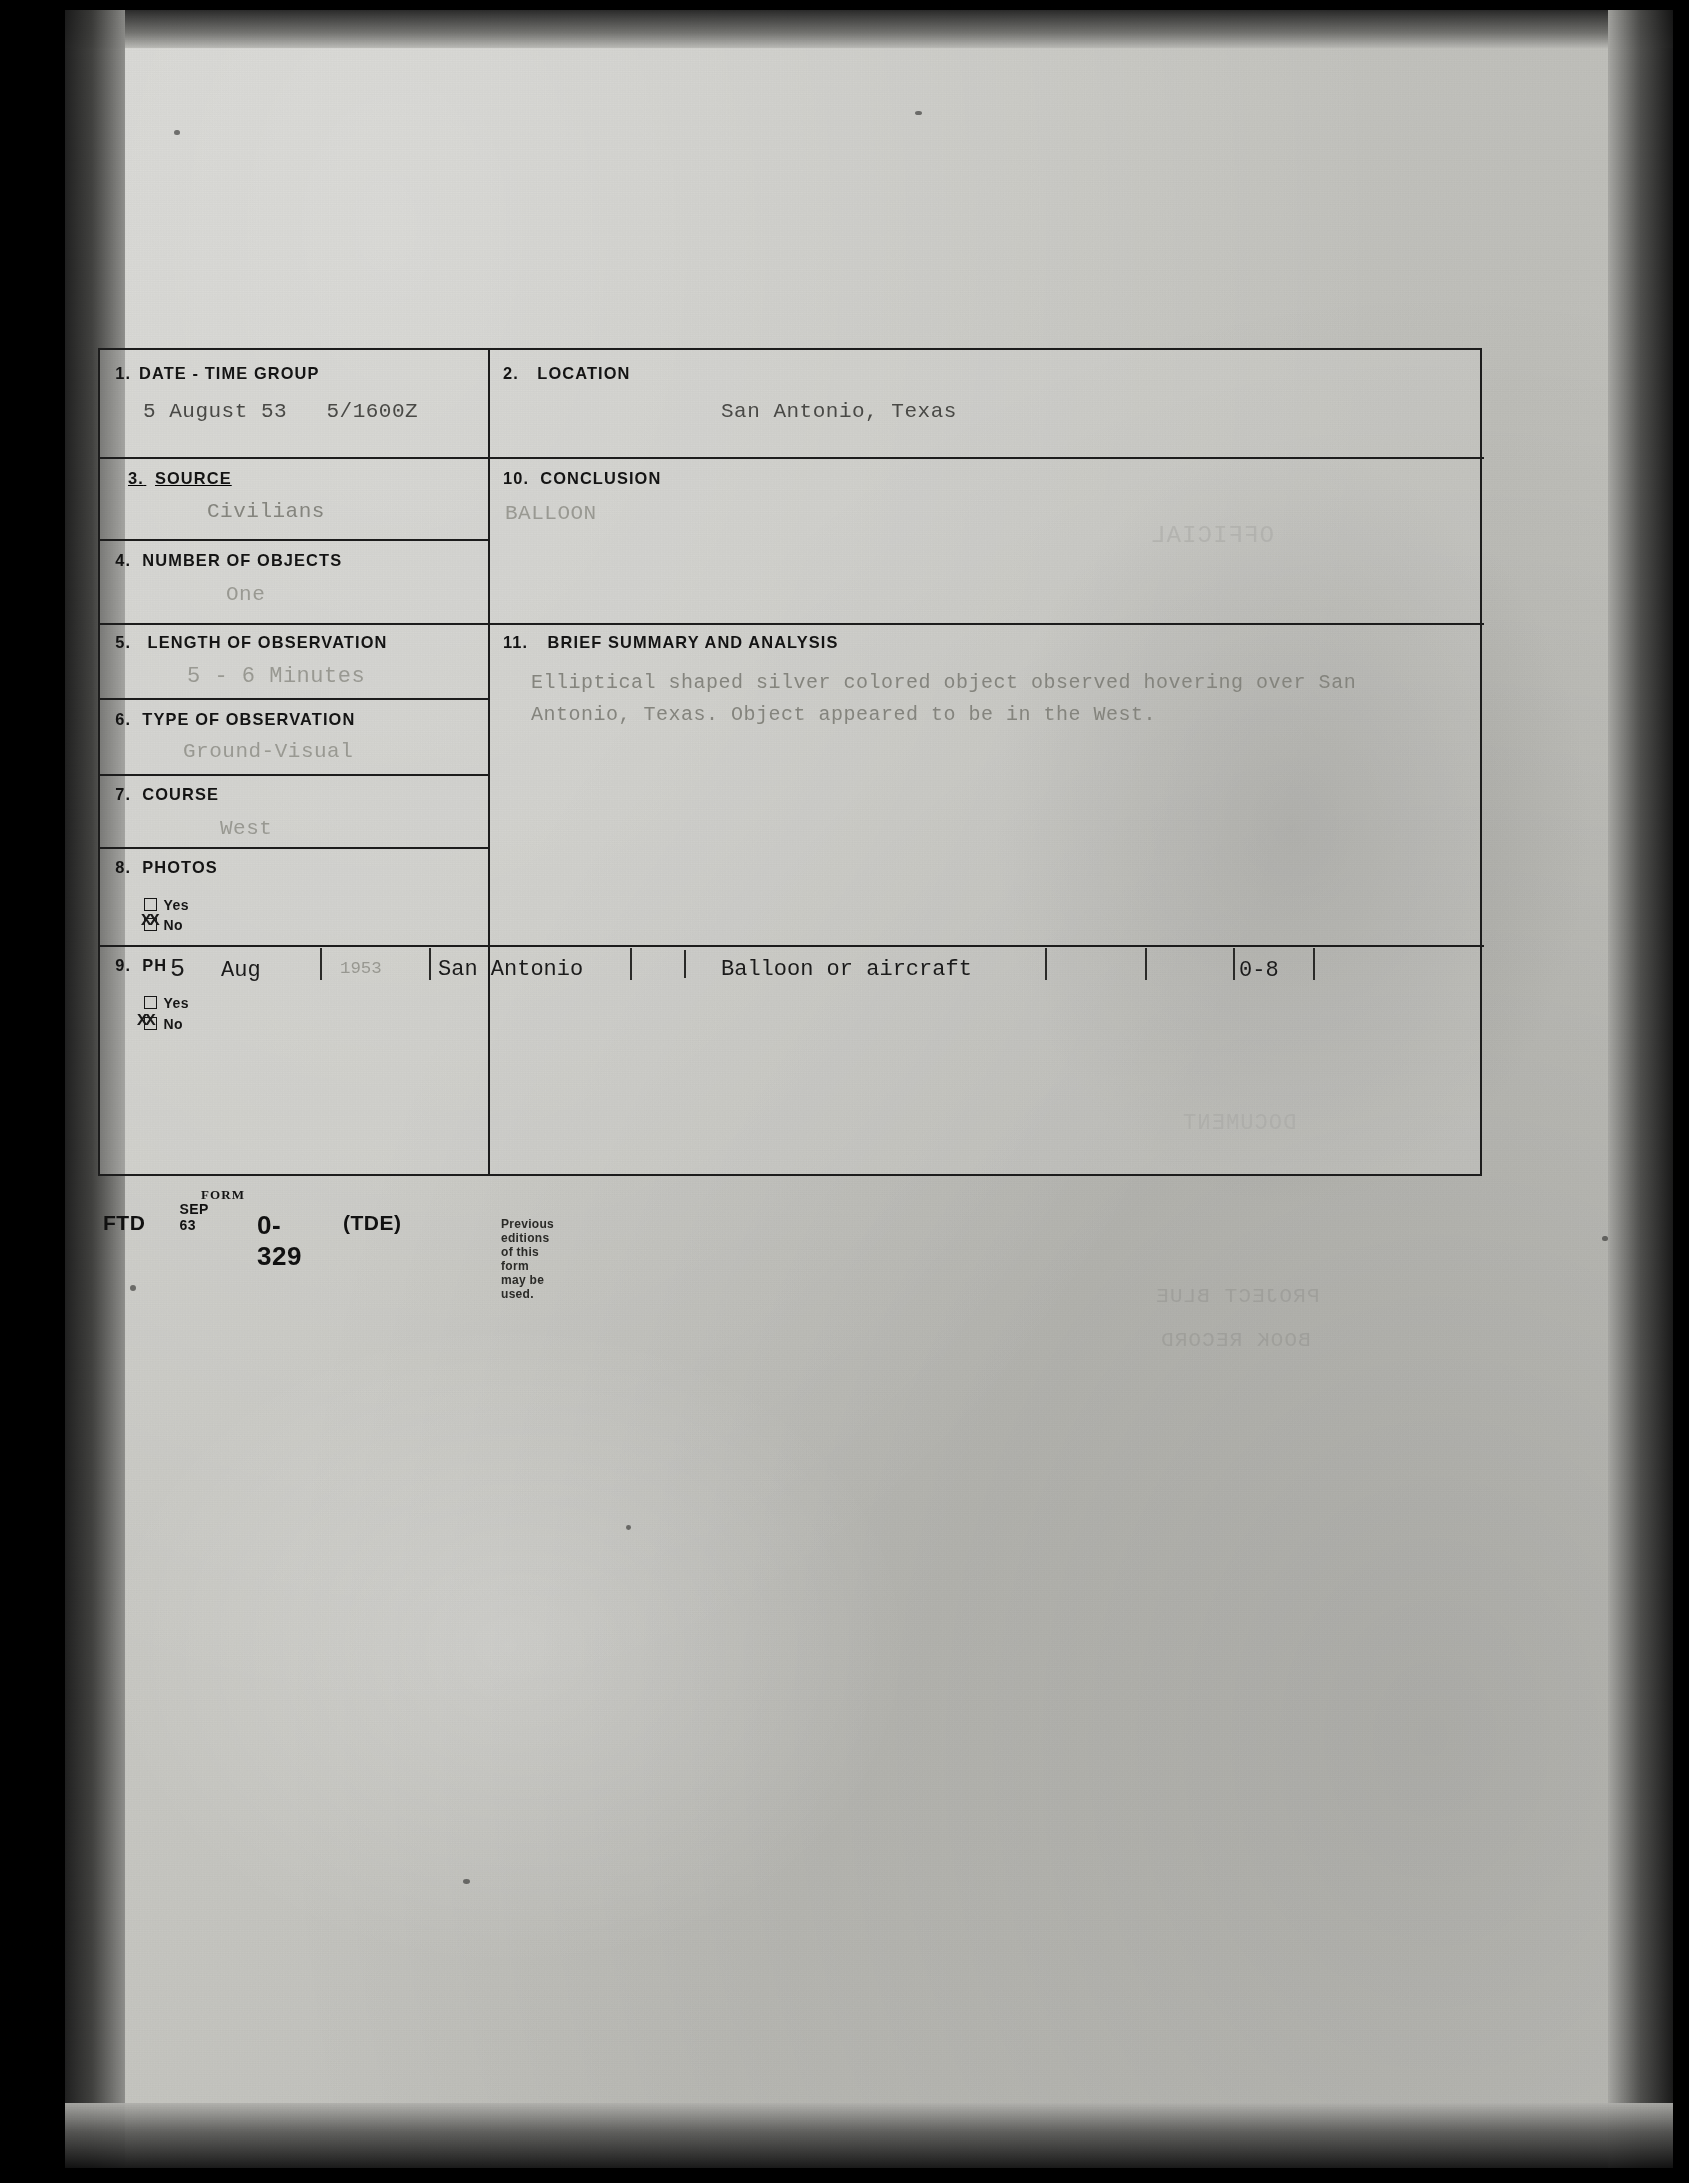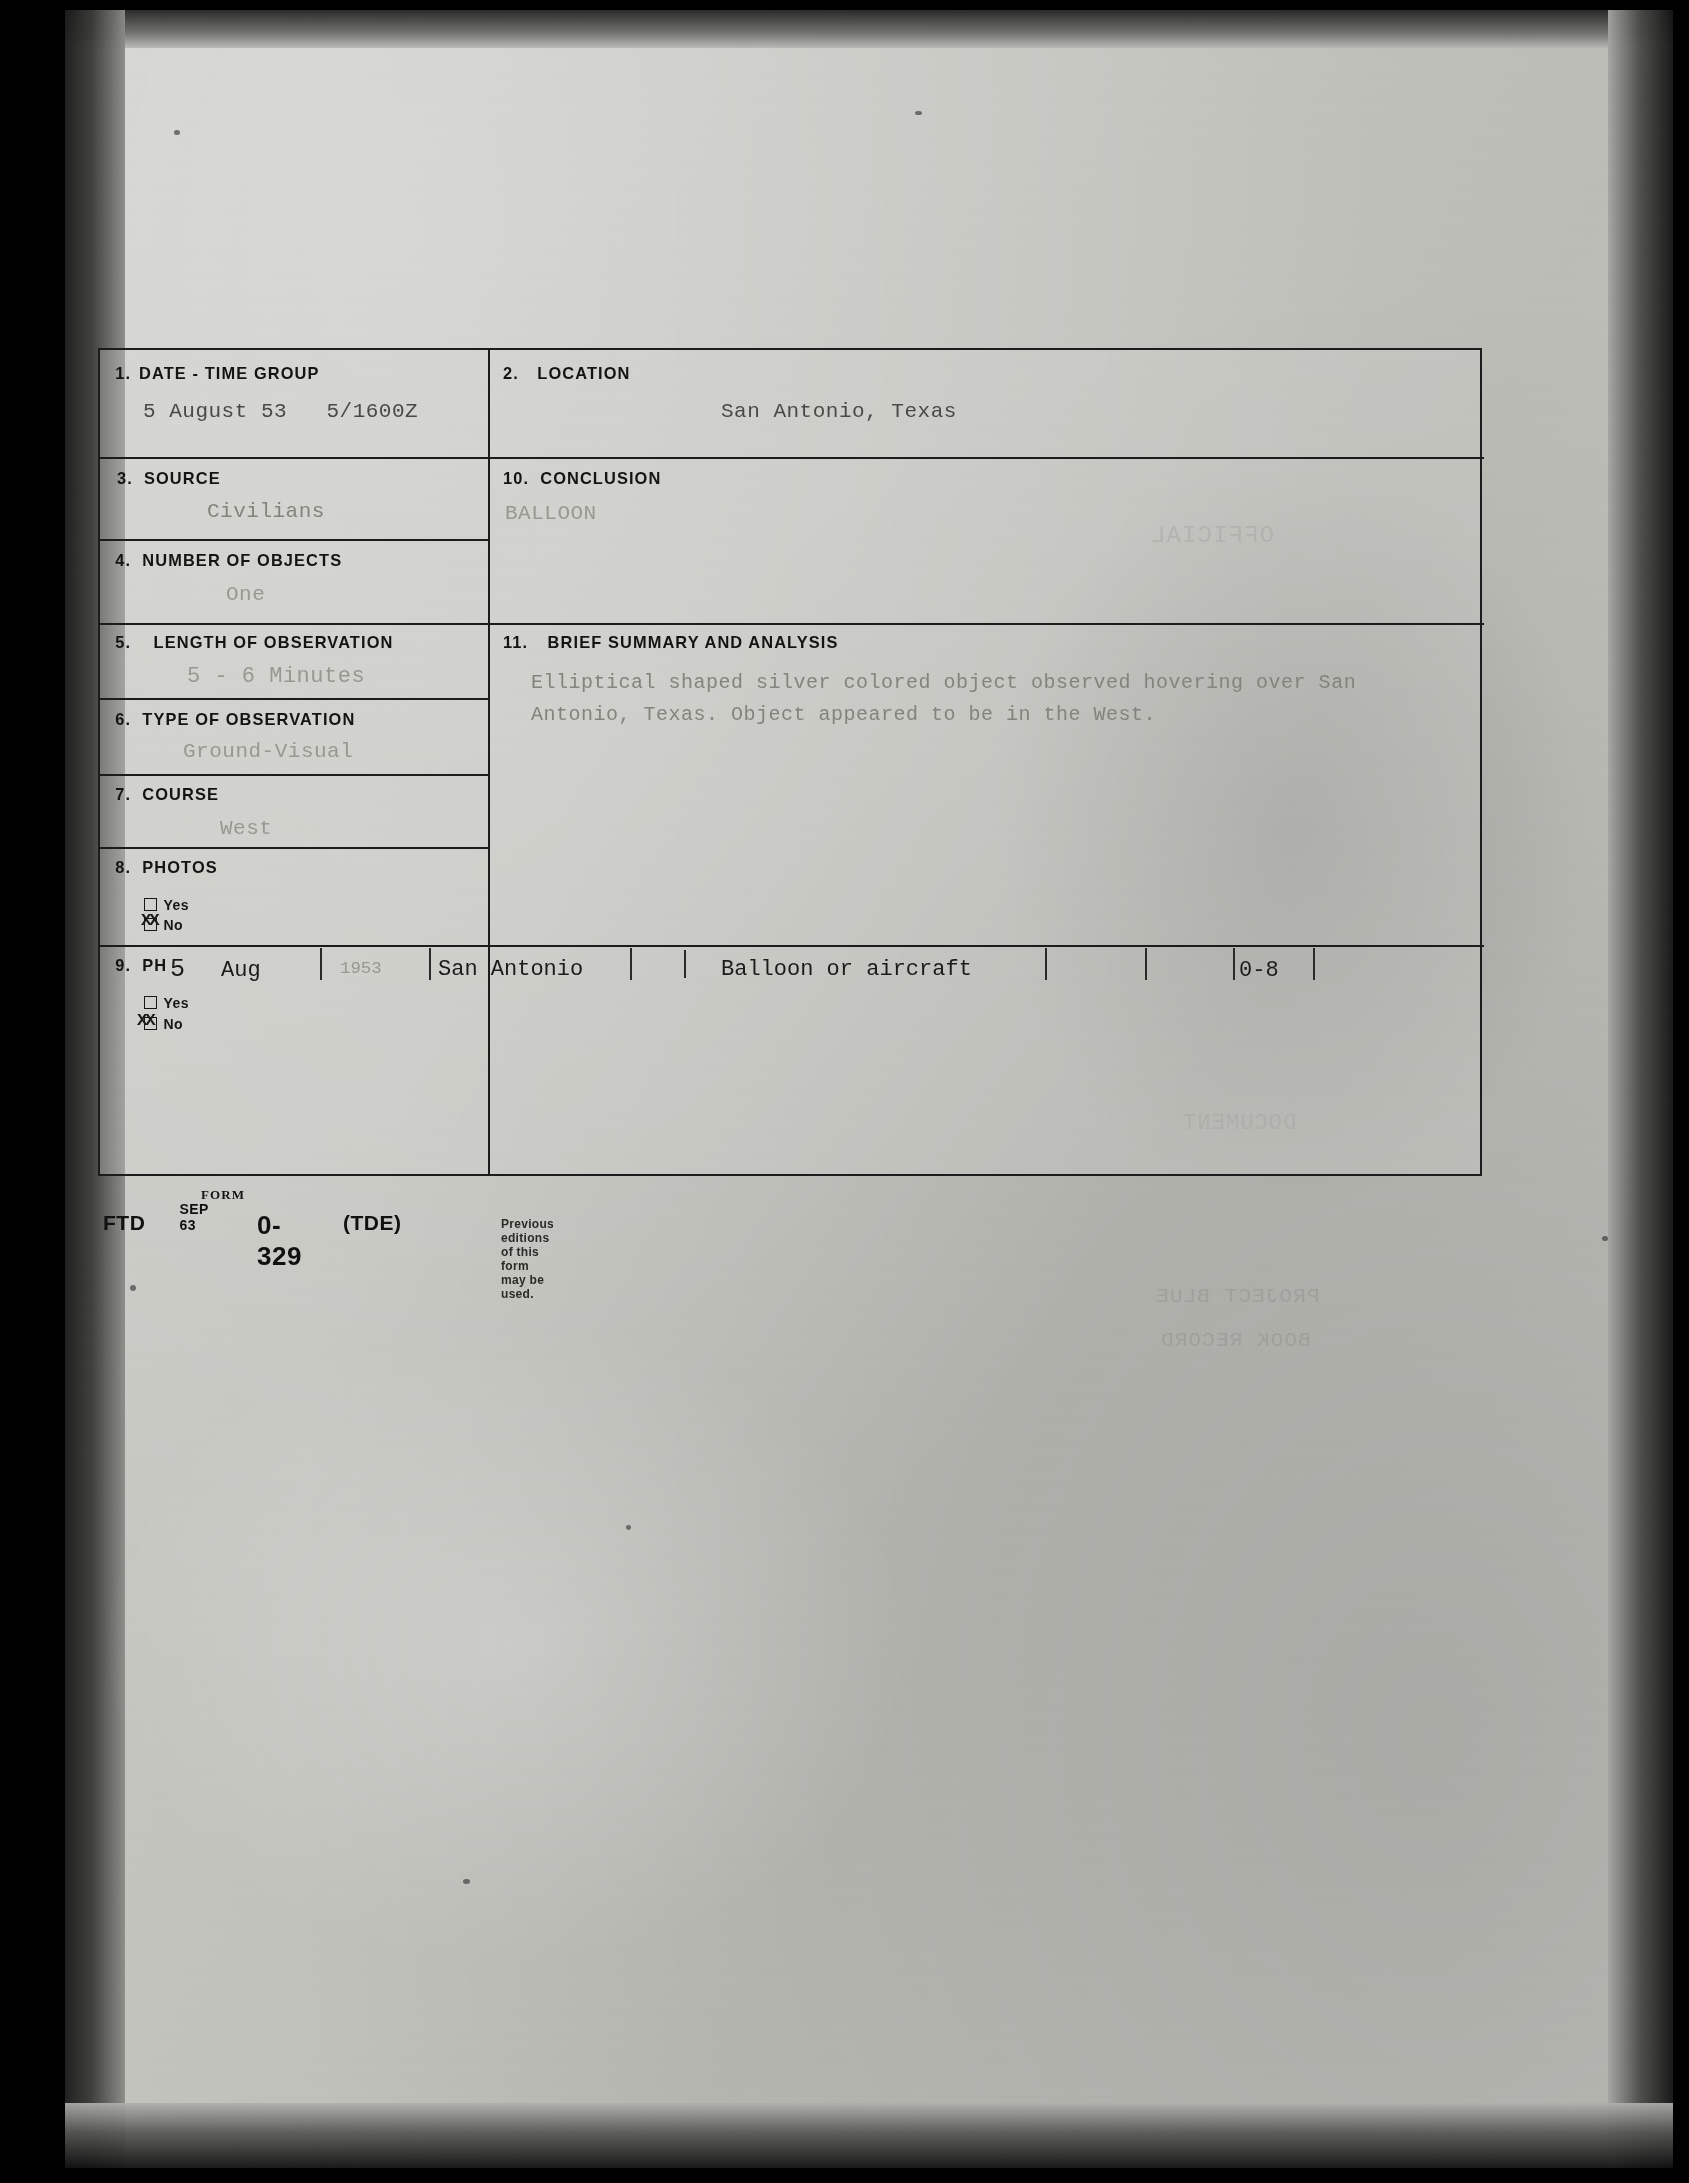--- a/index.html
+++ b/index.html
@@ -243,41 +243,41 @@
       <span class="cap" style="margin-left:5.5px;">DATE - TIME GROUP</span>
     </div>
     <div class="blk typed" style="left:43px; top:50px;">5 August 53   5/1600Z</div>
 
     <div class="blk" style="left:403px; top:14px;">
       <span class="cap">2.</span>
       <span class="cap" style="margin-left:16px;">LOCATION</span>
     </div>
     <div class="blk typed" style="left:621px; top:50px;">San Antonio, Texas</div>
 
-    <div class="blk" style="left:17px; top:119px;">
+    <div class="blk" style="left:28px; top:119px;text-decoration:underline;">
       <span class="cap">3.</span>
       <span class="cap" style="margin-left:8.7px;">SOURCE</span>
     </div>
     <div class="blk typed faint" style="left:107px; top:150px;">Civilians</div>
 
     <div class="blk" style="left:403px; top:119px;">
       <span class="cap">10.</span>
       <span class="cap" style="margin-left:8.7px;">CONCLUSION</span>
     </div>
     <div class="blk typed fainter" style="left:405px; top:152px;">BALLOON</div>
 
     <div class="blk" style="left:15.3px; top:201px;">
       <span class="cap">4.</span>
       <span class="cap" style="margin-left:8.7px;">NUMBER OF OBJECTS</span>
     </div>
     <div class="blk typed fainter" style="left:126px; top:233px;">One</div>
 
     <div class="blk" style="left:15.3px; top:283px;">
       <span class="cap">5.</span>
-      <span class="cap" style="margin-left:20px;">LENGTH OF OBSERVATION</span>
+      <span class="cap" style="margin-left:14px;">LENGTH OF OBSERVATION</span>
     </div>
     <div class="blk typed fainter" style="left:87px; top:314px; font-size:22px;">5 - 6 Minutes</div>
 
     <div class="blk" style="left:15.3px; top:360px;">
       <span class="cap">6.</span>
       <span class="cap" style="margin-left:8.7px;">TYPE OF OBSERVATION</span>
     </div>
     <div class="blk typed fainter" style="left:83px; top:390px;">Ground-Visual</div>
 
     <div class="blk" style="left:15.3px; top:435px;">

